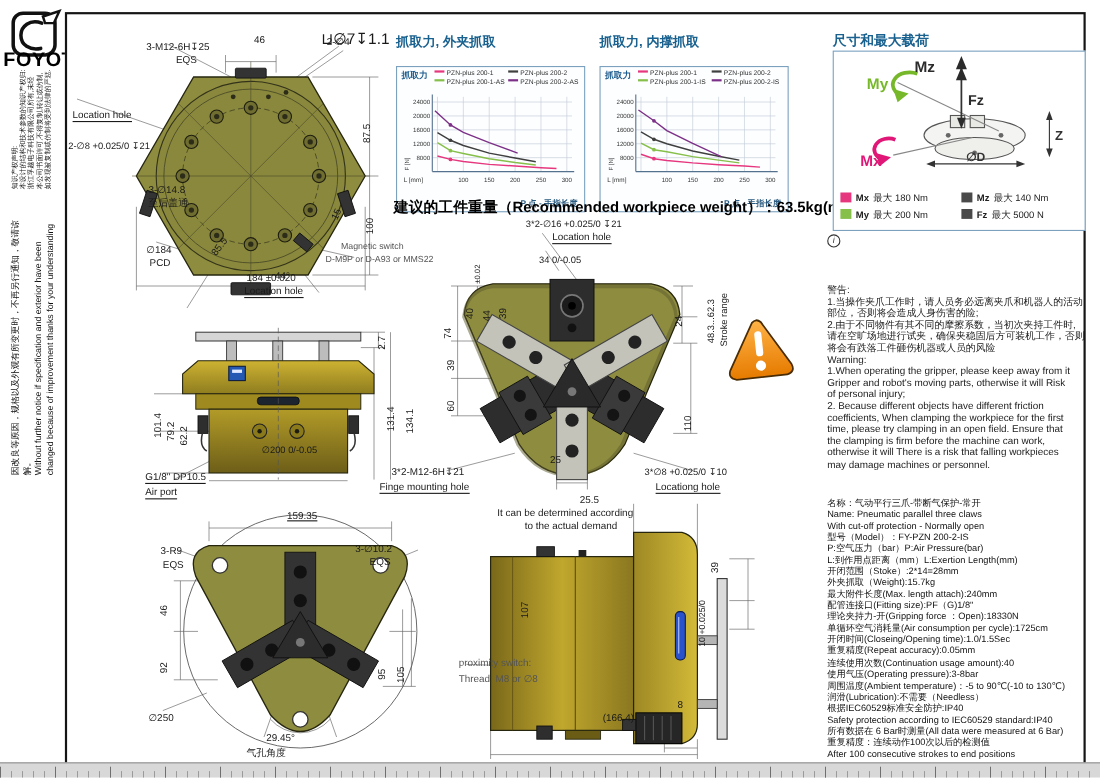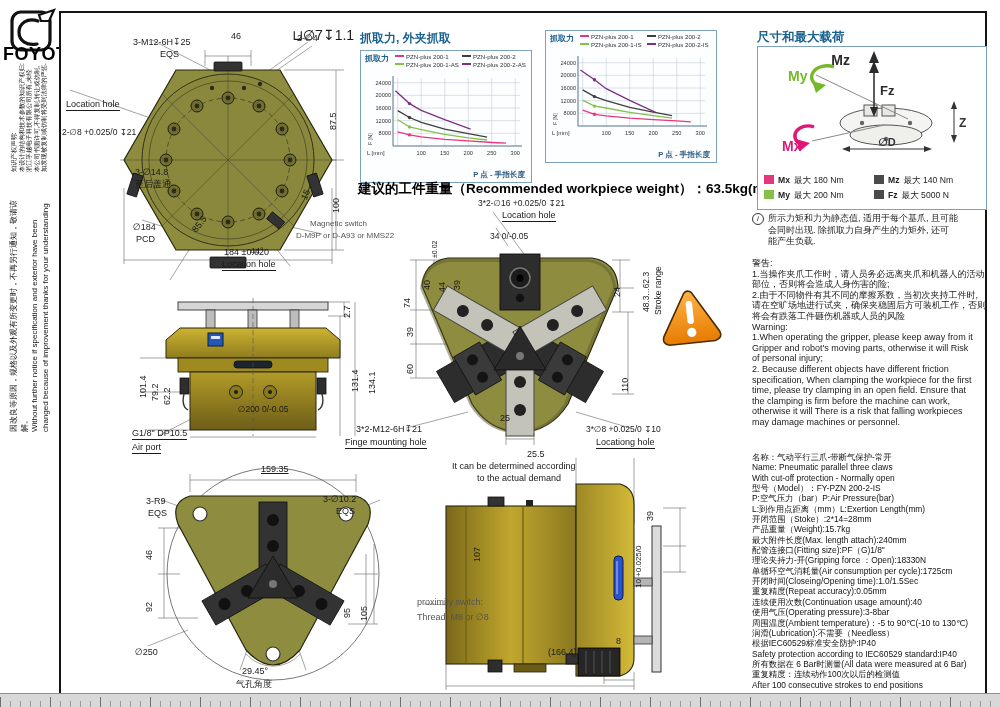--- a/index.html
+++ b/index.html
@@ -16,21 +16,21 @@
   
   .ruler{position:absolute;left:0;right:0;bottom:0;height:13px;background-color:#d8d8d8;border-top:1px solid #909090;
     background-image:repeating-linear-gradient(90deg,#6f6f6f 0 1px,transparent 1px 50px),repeating-linear-gradient(90deg,#9a9a9a 0 1px,transparent 1px 10px);
     background-size:100% 10px,100% 6px;background-position:left bottom,left bottom;background-repeat:repeat-x;}
   
   #annotations{position:absolute;inset:0;pointer-events:none;}
   .dim{position:absolute;font-size:9px;color:#1a1a1a;white-space:nowrap;transform-origin:0 0;line-height:10px;}
   .dim.u{border-bottom:1px solid #1a1a1a;padding-bottom:1px;}
   
   .chart-card{position:absolute;width:172px;}
-  .chart-title{font-size:12px;font-weight:bold;color:#19618f;margin-bottom:3px;white-space:nowrap;}
+  .chart-title{font-size:12px;font-weight:bold;color:#19618f;margin-bottom:13px;white-space:nowrap;}
   .chart-box{position:relative;height:131px;border:1.5px solid #7ba1bf;background:#fdfeff;}
   .chart-inner-title{position:absolute;left:4px;top:2px;font-size:8px;font-weight:bold;color:#1a5a8c;}
   .chart-legend{position:absolute;left:34px;top:2px;right:2px;display:grid;grid-template-columns:1fr 1fr;grid-row-gap:1px;}
   .cl-item{font-size:6.1px;color:#333;white-space:nowrap;}
   .cl-dash{display:inline-block;width:9px;height:2px;margin-right:2px;vertical-align:2px;}
   .chart-plot{position:absolute;left:2px;top:21px;}
   .chart-xlabel{position:absolute;right:6px;bottom:2px;font-size:7.6px;font-weight:bold;color:#2b5b80;}
   .weight-note{position:absolute;left:358px;top:180px;font-size:13.5px;font-weight:bold;color:#000;white-space:nowrap;}
   
   .rp-title{position:absolute;left:757px;top:29px;font-size:12.5px;font-weight:bold;color:#19618f;}
@@ -413,21 +413,21 @@
       <span class="dim" style="left: 146px; top: 496px;">3-R9</span>
       <span class="dim" style="left: 148px; top: 508px;">EQS</span>
       <span class="dim" style="left: 323px; top: 494px;">3-∅10.2</span>
       <span class="dim" style="left: 336px; top: 506px;">EQS</span>
       <span class="dim" style="left: 144px; top: 560px; transform: rotate(-90deg);">46</span>
       <span class="dim" style="left: 144px; top: 612px; transform: rotate(-90deg);">92</span>
       <span class="dim" style="left: 342px; top: 618px; transform: rotate(-90deg);">95</span>
       <span class="dim" style="left: 359px; top: 621px; transform: rotate(-90deg);">105</span>
       <span class="dim" style="left: 135px; top: 647px;">∅250</span>
       <span class="dim" style="left: 242px; top: 666px;">29.45°</span>
-      <span class="dim" style="left: 236px; top: 679px; text-align: center;">气孔角度</span>
+      <span class="dim" style="left: 224px; top: 679px; text-align: center;">气孔角度</span>
       <span class="dim" style="left: 527px; top: 449px;">25.5</span>
       <span class="dim" style="left: 452px; top: 461px;">It can be determined according</span>
       <span class="dim" style="left: 477px; top: 473px;">to the actual demand</span>
       <span class="dim" style="left: 472px; top: 562px; transform: rotate(-90deg);">107</span>
       <span class="dim" style="left: 645px; top: 521px; transform: rotate(-90deg);">39</span>
       <span class="dim" style="left: 634px; top: 588px; transform: rotate(-90deg); font-size: 8px;">10 +0.025/0</span>
       <span class="dim" style="left: 616px; top: 636px;">8</span>
       <span class="dim" style="left: 548px; top: 647px;">(166.4)</span>
       <span class="dim" style="left: 417px; top: 597px; color: rgb(85, 85, 85);">proximity switch:</span>
       <span class="dim" style="left: 417px; top: 612px; color: rgb(85, 85, 85);">Thread: M8 or ∅8</span>
@@ -475,20 +475,21 @@
             <circle cx="46.5" cy="45.5" r="1.7" fill="#3f3f3f"></circle>
             <path d="M34.7,47.7 L46.5,55.0 L58.2,57.6 L81.7,62.3 L105.3,65.8 L124.1,68.0" fill="none" stroke="#86bf4a" stroke-width="1.3"></path>
             <circle cx="46.5" cy="55.0" r="1.7" fill="#86bf4a"></circle>
             <path d="M32.4,18.7 L46.5,31.6 L58.2,38.3 L81.7,47.7 L107.6,57.2" fill="none" stroke="#7c3087" stroke-width="1.3"></path>
             <circle cx="46.5" cy="31.6" r="1.7" fill="#7c3087"></circle>
           </svg></div>
       <div class="chart-xlabel">P 点 - 手指长度</div>
     </div>
   </div>
   <div class="chart-card" style="left:545px;top:30px">
+    <div class="chart-title">抓取力, 内撑抓取</div>
     <div class="chart-box">
       <div class="chart-inner-title">抓取力</div>
       <div class="chart-legend">
           <span class="cl-item"><span class="cl-dash" style="background:#e6377e"></span>PZN-plus 200-1</span>
           <span class="cl-item"><span class="cl-dash" style="background:#3f3f3f"></span>PZN-plus 200-2</span>
           <span class="cl-item"><span class="cl-dash" style="background:#86bf4a"></span>PZN-plus 200-1-IS</span>
           <span class="cl-item"><span class="cl-dash" style="background:#7c3087"></span>PZN-plus 200-2-IS</span>
         </div>
       <div class="chart-plot"><svg width="164" height="98">
             <line x1="34.7037037037037" y1="6" x2="34.7037037037037" y2="74" stroke="#c3cdd9" stroke-width="0.6"></line>
@@ -566,52 +567,49 @@
     </svg>
     <div class="load-legend">
       <span class="ml-item"><span class="swatch" style="background: rgb(230, 55, 126);"></span><b>Mx</b><span>最大 180 Nm</span></span>
       <span class="ml-item"><span class="swatch" style="background: rgb(134, 191, 74);"></span><b>My</b><span>最大 200 Nm</span></span>
       <span class="ml-item"><span class="swatch" style="background: rgb(74, 74, 74);"></span><b>Mz</b><span>最大 140 Nm</span></span>
       <span class="ml-item"><span class="swatch" style="background: rgb(74, 74, 74);"></span><b>Fz</b><span>最大 5000 N</span></span>
     </div>
   </div>
   <div class="info-note">
     <span class="info-i">i</span>
-    <span class="info-text">所示力矩和力为静态值, 适用于每个基爪, 且可能
-会同时出现. 除抓取力自身产生的力矩外, 还可
-能产生负载.</span>
   </div>
 
   <div class="warning-block">
       <div class="warn-line">警告:</div>
       <div class="warn-line">1.当操作夹爪工作时，请人员务必远离夹爪和机器人的活动</div>
       <div class="warn-line">部位，否则将会造成人身伤害的险;</div>
       <div class="warn-line">2.由于不同物件有其不同的摩擦系数，当初次夹持工件时,</div>
       <div class="warn-line">请在空旷场地进行试夹，确保夹稳固后方可装机工作，否则</div>
       <div class="warn-line">将会有跌落工件砸伤机器或人员的风险</div>
       <div class="warn-line">Warning:</div>
       <div class="warn-line">1.When operating the gripper, please keep away from it</div>
       <div class="warn-line">Gripper and robot's moving parts, otherwise it will Risk</div>
       <div class="warn-line">of personal injury;</div>
       <div class="warn-line">2. Because different objects have different friction</div>
-      <div class="warn-line">specification, When clamping the workpiece for the first</div>
+      <div class="warn-line">coefficients, When clamping the workpiece for the first</div>
       <div class="warn-line">time, please try clamping in an open field. Ensure that</div>
       <div class="warn-line">the clamping is firm before the machine can work,</div>
       <div class="warn-line">otherwise it will There is a risk that falling workpieces</div>
       <div class="warn-line">may damage machines or personnel.</div>
     </div>
   <div class="specs-block">
       <div class="spec-line">名称：气动平行三爪-带断气保护-常开</div>
       <div class="spec-line">Name: Pneumatic parallel three claws</div>
       <div class="spec-line">      With cut-off protection - Normally open</div>
       <div class="spec-line">型号（Model）：FY-PZN 200-2-IS</div>
       <div class="spec-line">P:空气压力（bar）P:Air Pressure(bar)</div>
       <div class="spec-line">L:到作用点距离（mm）L:Exertion Length(mm)</div>
       <div class="spec-line">开闭范围（Stoke）:2*14=28mm</div>
-      <div class="spec-line">产品重量（Weight):15.7kg</div>
+      <div class="spec-line">外夹抓取（Weight):15.7kg</div>
       <div class="spec-line">最大附件长度(Max. length attach):240mm</div>
       <div class="spec-line">配管连接口(Fitting size):PF（G)1/8"</div>
       <div class="spec-line">理论夹持力-开(Gripping force ：Open):18330N</div>
       <div class="spec-line">单循环空气消耗量(Air consumption per cycle):1725cm</div>
       <div class="spec-line">开闭时间(Closeing/Opening time):1.0/1.5Sec</div>
       <div class="spec-line">重复精度(Repeat accuracy):0.05mm</div>
       <div class="spec-line">连续使用次数(Continuation usage amount):40</div>
       <div class="spec-line">使用气压(Operating pressure):3-8bar</div>
       <div class="spec-line">周围温度(Ambient temperature)：-5 to 90℃(-10 to 130℃)</div>
       <div class="spec-line">润滑(Lubrication):不需要（Needless）</div>

